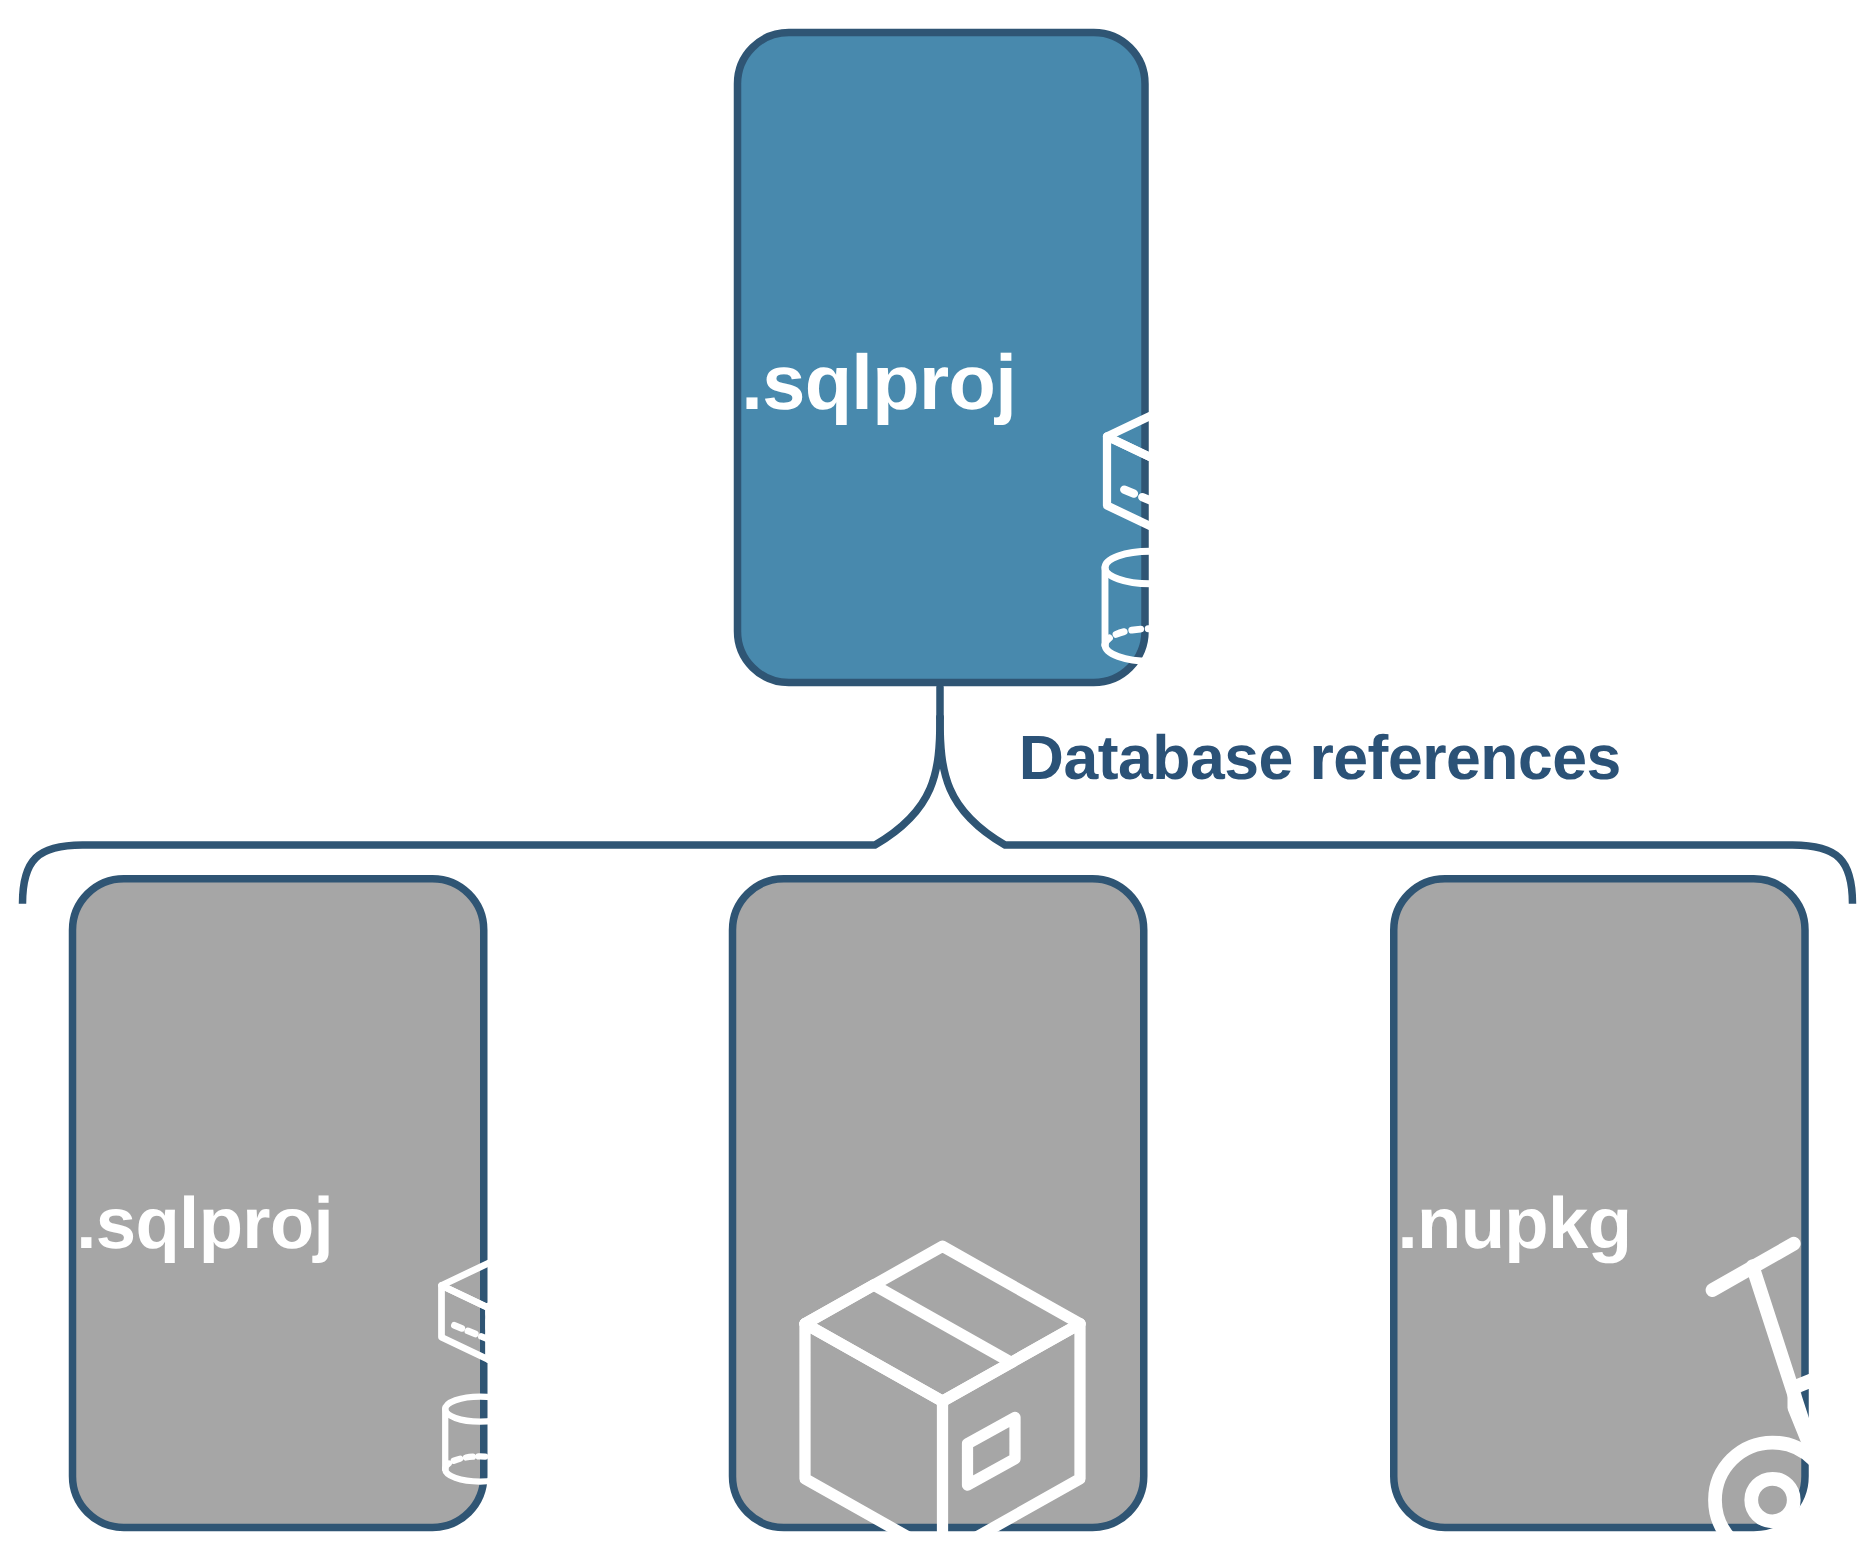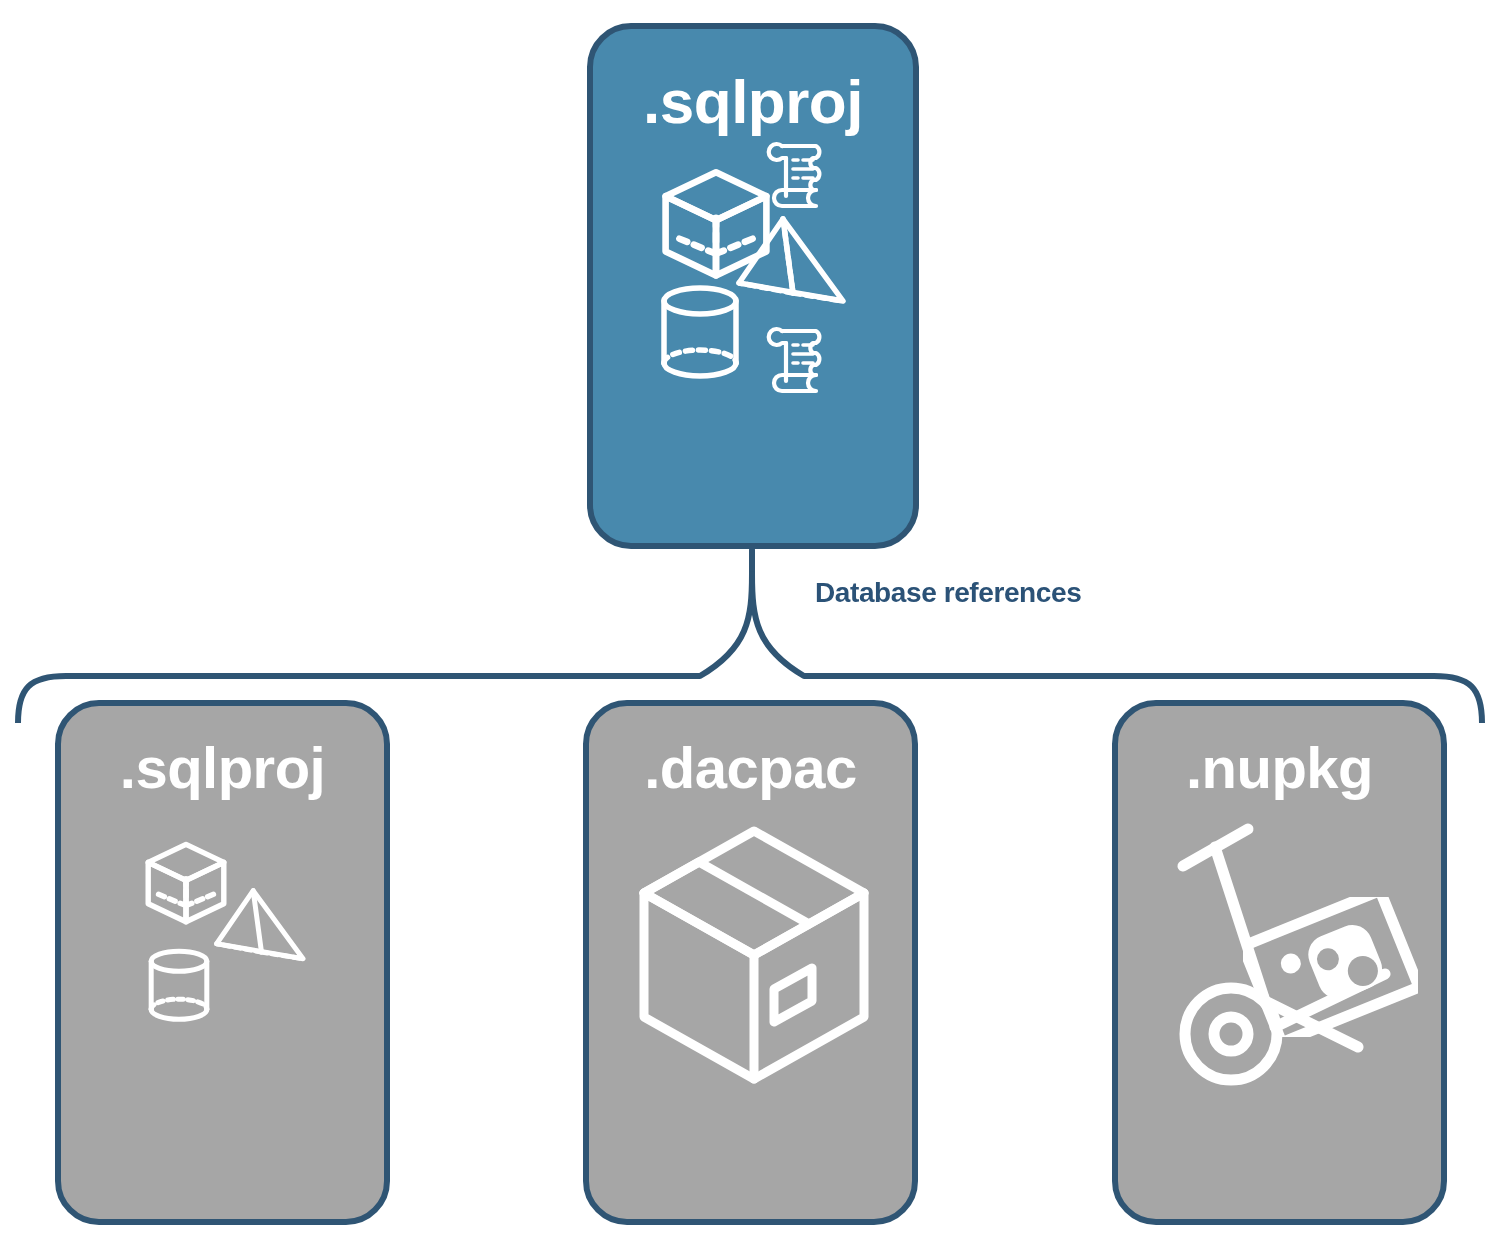--- a/index.html
+++ b/index.html
@@ -19,21 +19,20 @@
     overflow: hidden;
   }
 
   
   .card {
     position: absolute;
     box-sizing: border-box;
     border: 6px solid #2f5574;
     border-radius: 44px;
     display: flex;
-    flex-direction: column;
     align-items: center;
   }
   .card.primary {
     background: #4889ad;
   }
   .card.secondary {
     background: #a6a6a6;
   }
   .card-title {
     color: #ffffff;
@@ -81,21 +80,21 @@
     left: 0;
     top: 548px;
     width: 1500px;
     height: 175px;
     pointer-events: none;
   }
   #ref-label {
     position: absolute;
     left: 815px;
     top: 577px;
-    font-size: 28px;
+    font-size: 50px;
     font-weight: bold;
     color: #2b5277;
     white-space: nowrap;
     letter-spacing: -0.4px;
     user-select: none;
   }
 </style>
 </head>
 <body>
 
@@ -212,21 +211,20 @@
         <path d="M8 18 L8 80"></path>
         <path d="M80 18 L80 80"></path>
         <path d="M8 80 a36 13 0 0 0 72 0"></path>
         <path d="M8 80 a36 13 0 0 1 72 0" stroke-dasharray="7 6"></path>
       </svg>
 
     </div>
   </div>
 
   <div class="card secondary card-bottom" id="card-dacpac">
-    <div class="card-title">.dacpac</div>
     <div class="icon-area">
 
       <svg style="left:45px; top:28px;" width="240" height="260" viewBox="0 0 240 260" fill="none" stroke="#ffffff" stroke-width="9" stroke-linejoin="round" stroke-linecap="round">
 
         <path d="M120 130 L10 68 L10 192 L120 254 L230 192 L230 68 Z"></path>
 
         <path d="M10 68 L120 6 L230 68"></path>
         <path d="M120 130 L120 254"></path>
 
         <path d="M65 37 L175 99"></path>

